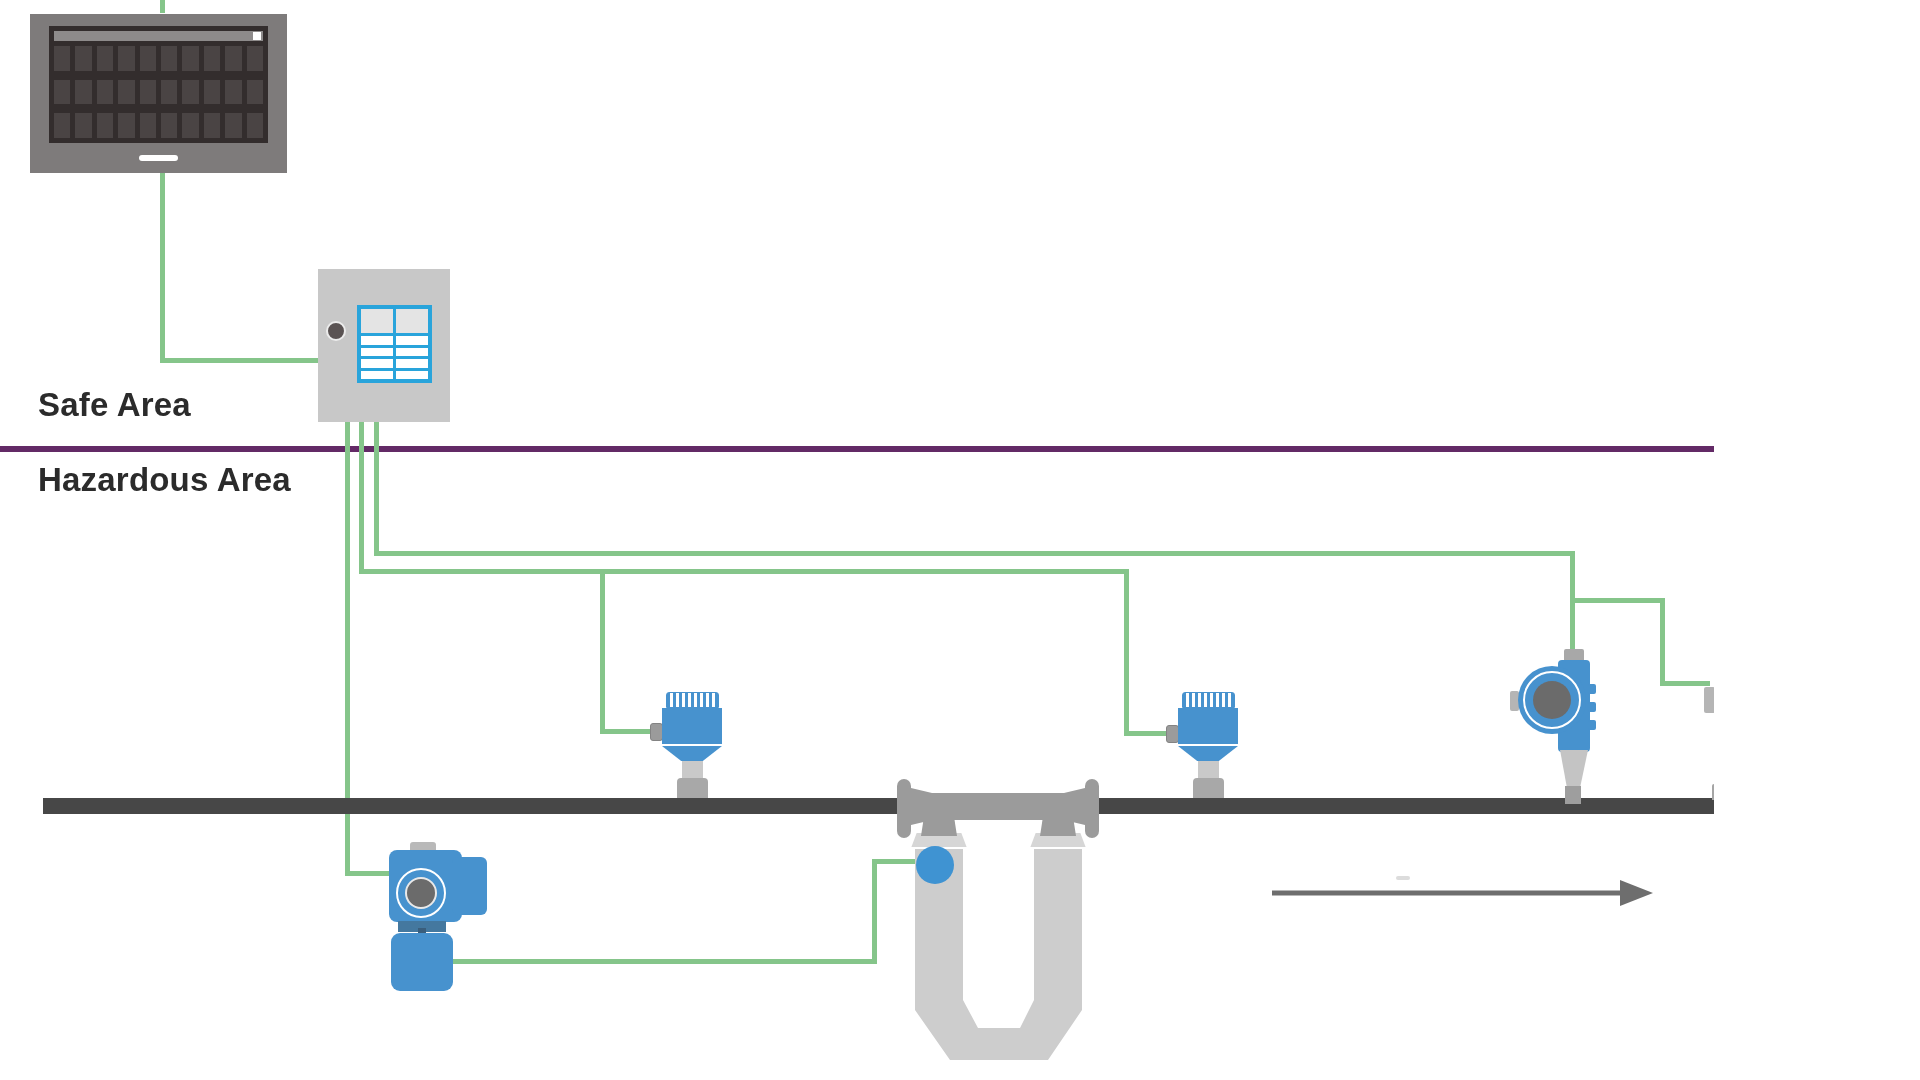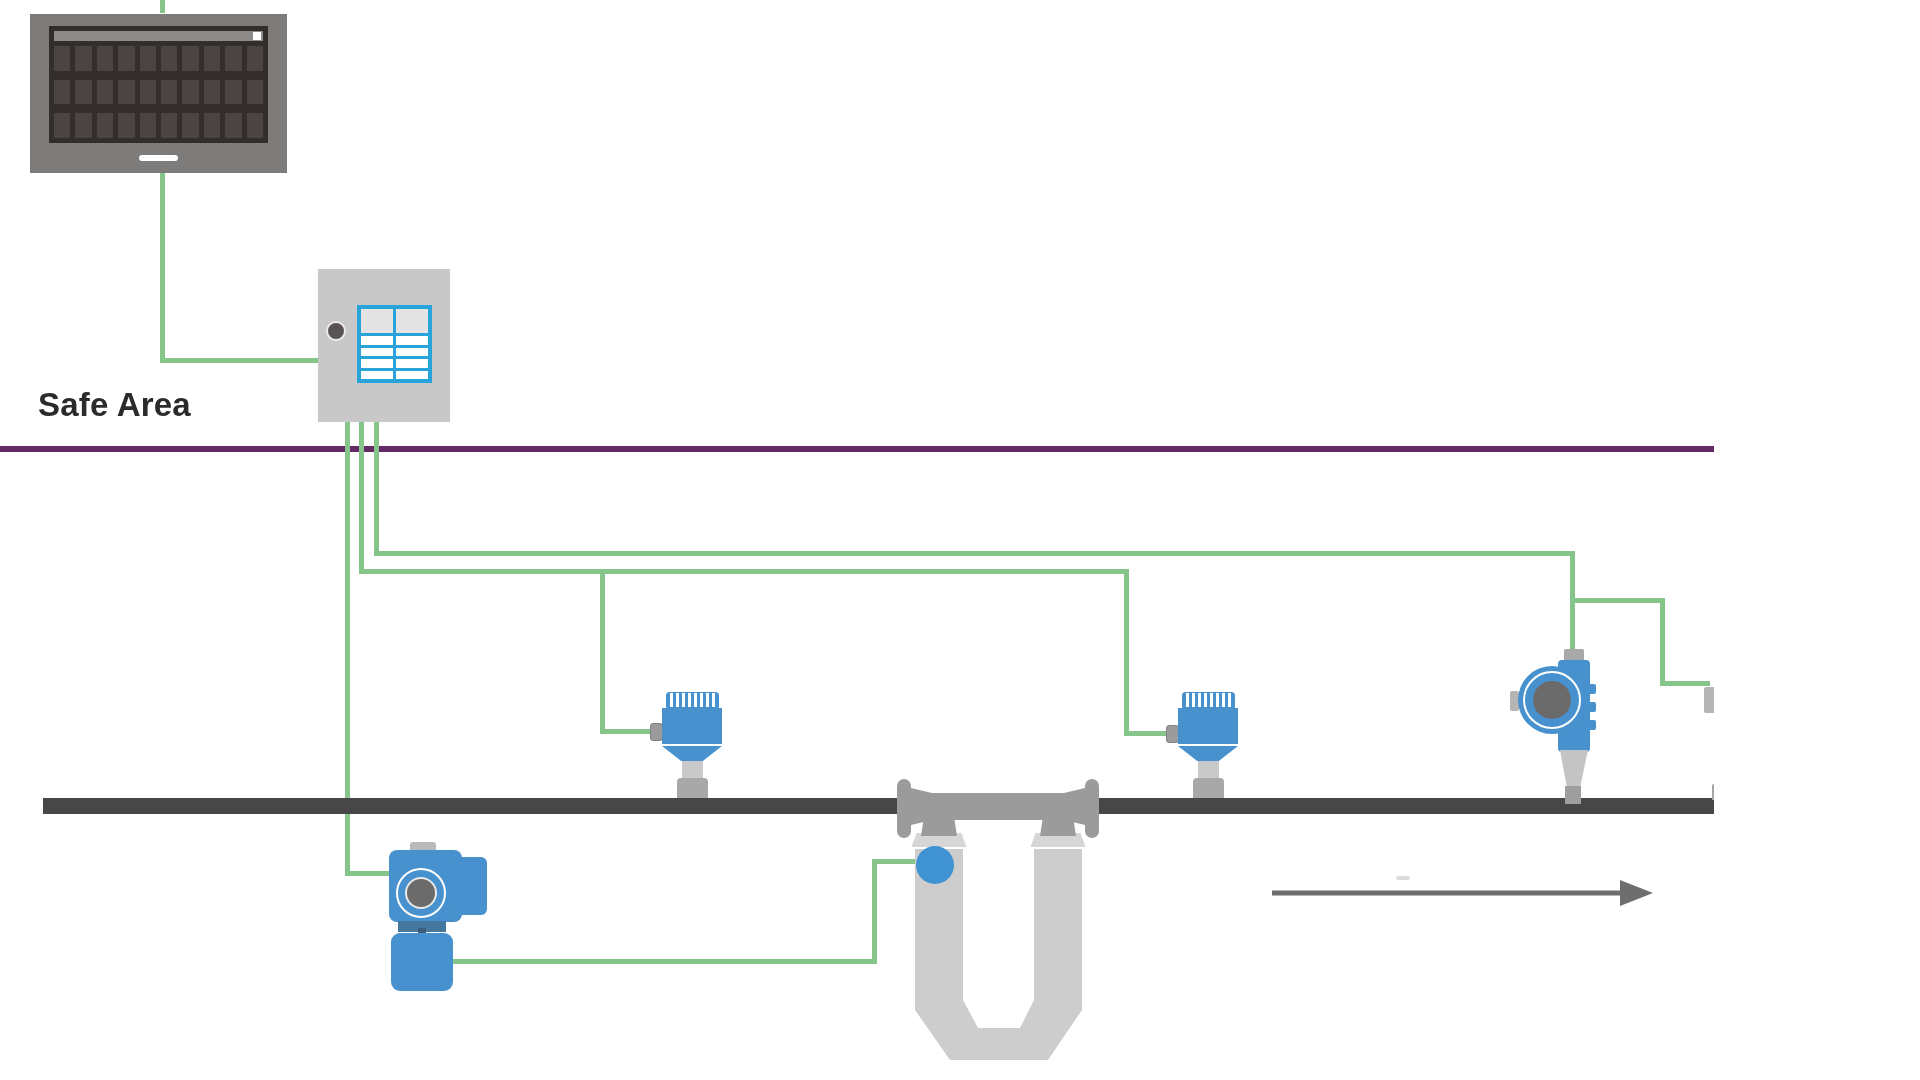--- a/index.html
+++ b/index.html
@@ -70,20 +70,21 @@
   .rd-disc{border-radius:50%;background:var(--dark-circle);}
   .rd-gray{background:#B5B5B5;border-radius:2px;}
   .arrow-dash{left:1396px;top:876px;width:14px;height:4px;background:#DCDCDC;border-radius:2px;z-index:2;}
 </style>
 </head>
 <body>
 
 <div id="stage">
 
   <div class="area-label" style="left:38px;top:386px;">Safe Area</div>
+  <div class="area-label" style="left:38px;top:461px;">Hazardous Area</div>
 
   <div class="abs boundary"></div>
 
   <div class="wire" style="left:160px;top:0;width:5px;height:13px;"></div>
   <div class="wire" style="left:160px;top:173px;width:5px;height:187px;"></div>
   <div class="wire" style="left:160px;top:358px;width:158px;height:5px;"></div>
 
   <div class="wire" style="left:345px;top:422px;width:5px;height:452px;"></div>
   <div class="wire" style="left:345px;top:871px;width:46px;height:5px;"></div>
 

